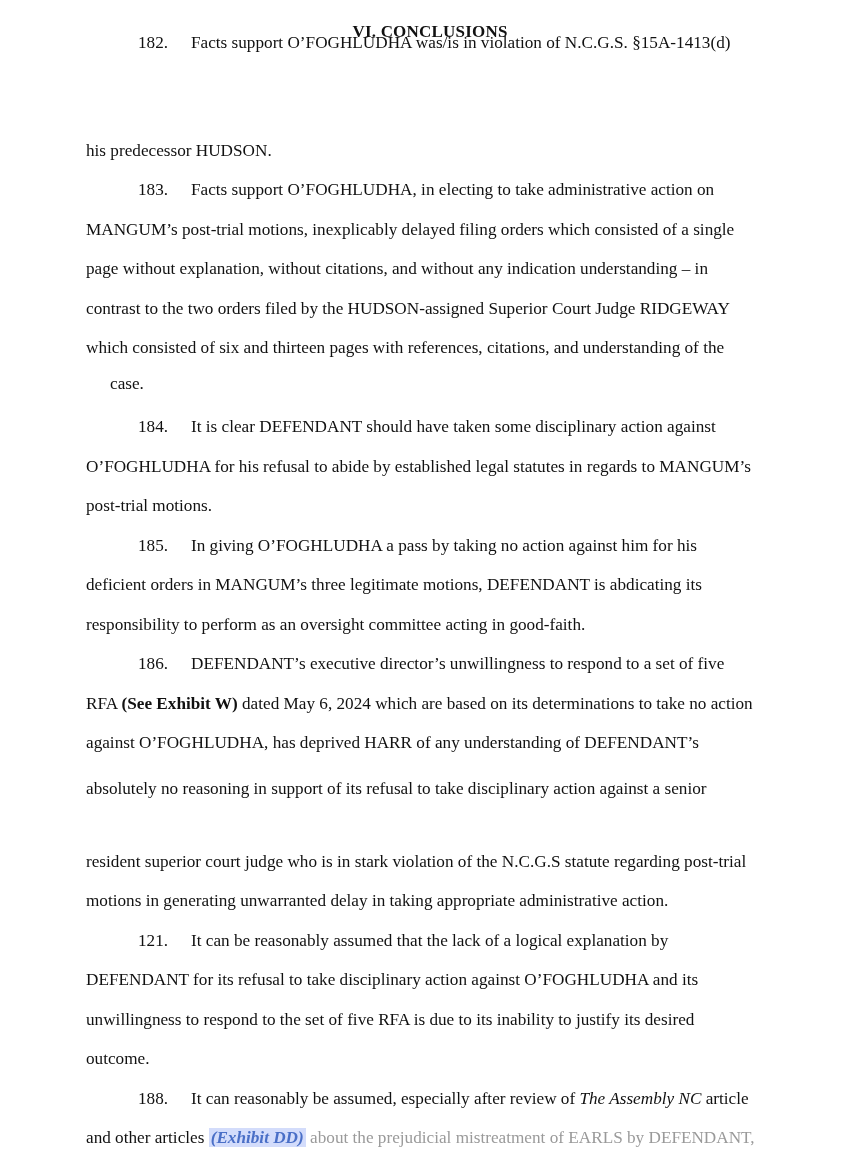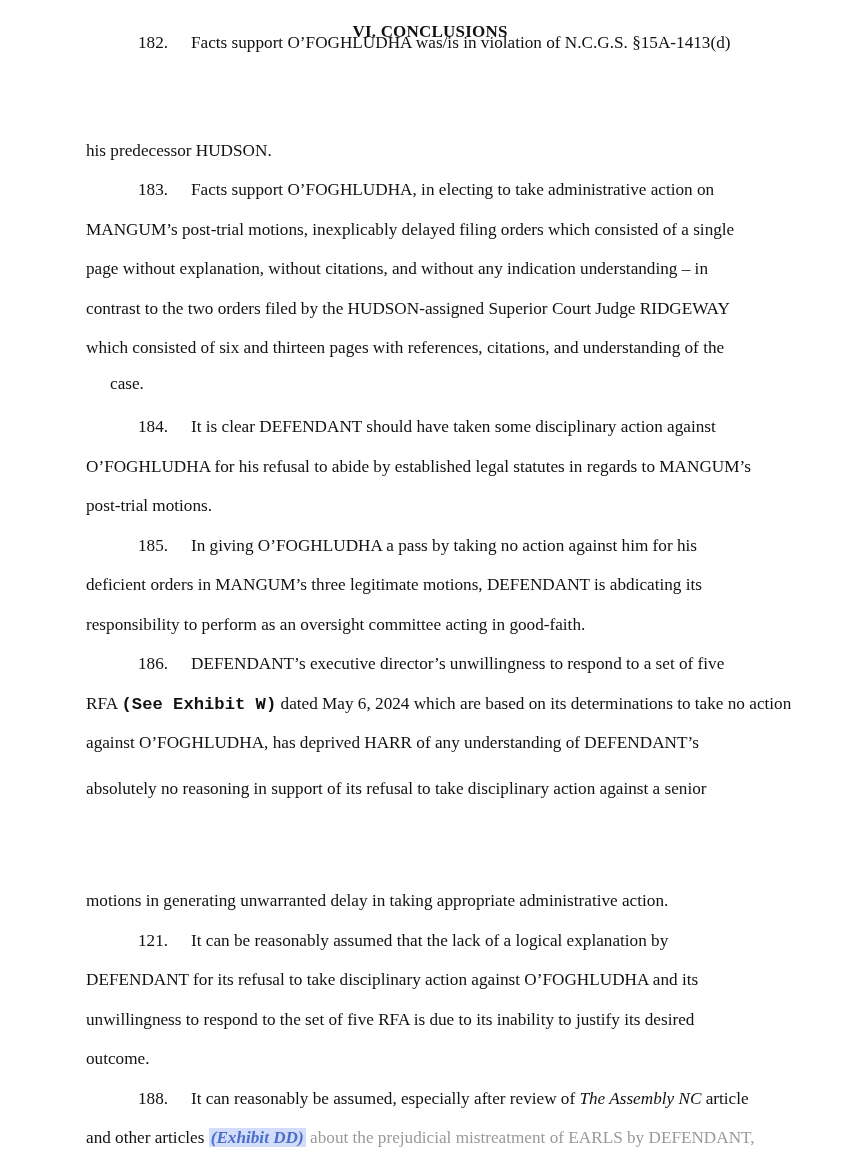--- a/index.html
+++ b/index.html
@@ -39,21 +39,21 @@
       white-space: nowrap;
       line-height: 20px;
     }
     .line.indent {
       left: 138px;
     }
     .num {
       display: inline-block;
       width: 53px;
     }
-    .bold { font-weight: bold; font-family: Liberation Mono, monospace; }
+    .bold { font-weight: bold; }
     .ital { font-style: italic; }
     .faded { color: #9a9a9a; }
     .exhibit-link {
       font-style: italic;
       font-weight: bold;
       color: #4a6fc7;
       background: #d3dcfb;
       padding: 0 2px;
       cursor: pointer;
     }
@@ -92,20 +92,21 @@
   <div class="line" style="top:615px;">responsibility to perform as an oversight committee acting in good-faith.</div>
 
   <div class="line indent" style="top:654px;">
     <span class="num">186.</span><span>DEFENDANT’s executive director’s unwillingness to respond to a set of five</span>
   </div>
   <div class="line" style="top:694px;">
     <span>RFA </span><span class="bold">(See Exhibit W)</span><span> dated May 6, 2024 which are based on its determinations to take no action</span>
   </div>
   <div class="line" style="top:733px;">against O’FOGHLUDHA, has deprived HARR of any understanding of DEFENDANT’s</div>
   <div class="line" style="top:779px;">absolutely no reasoning in support of its refusal to take disciplinary action against a senior</div>
+  <div class="line" style="top:852px;">resident superior court judge who is in stark violation of the N.C.G.S statute regarding post-trial</div>
   <div class="line" style="top:891px;">motions in generating unwarranted delay in taking appropriate administrative action.</div>
 
   <div class="line indent" style="top:931px;">
     <span class="num">121.</span><span>It can be reasonably assumed that the lack of a logical explanation by</span>
   </div>
   <div class="line" style="top:970px;">DEFENDANT for its refusal to take disciplinary action against O’FOGHLUDHA and its</div>
   <div class="line" style="top:1010px;">unwillingness to respond to the set of five RFA is due to its inability to justify its desired</div>
   <div class="line" style="top:1049px;">outcome.</div>
 
   <div class="line indent" style="top:1089px;">

